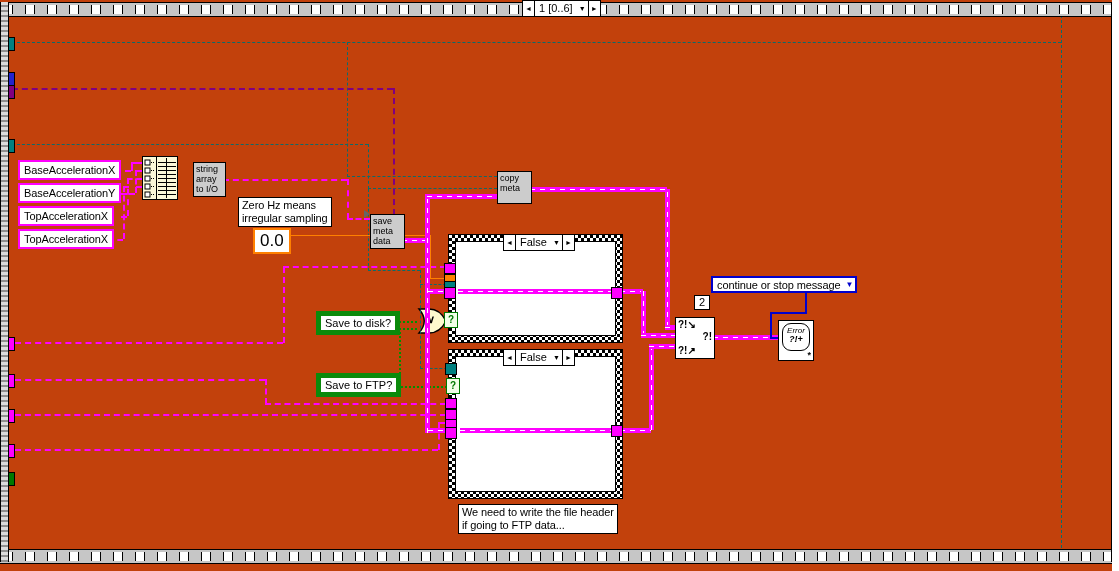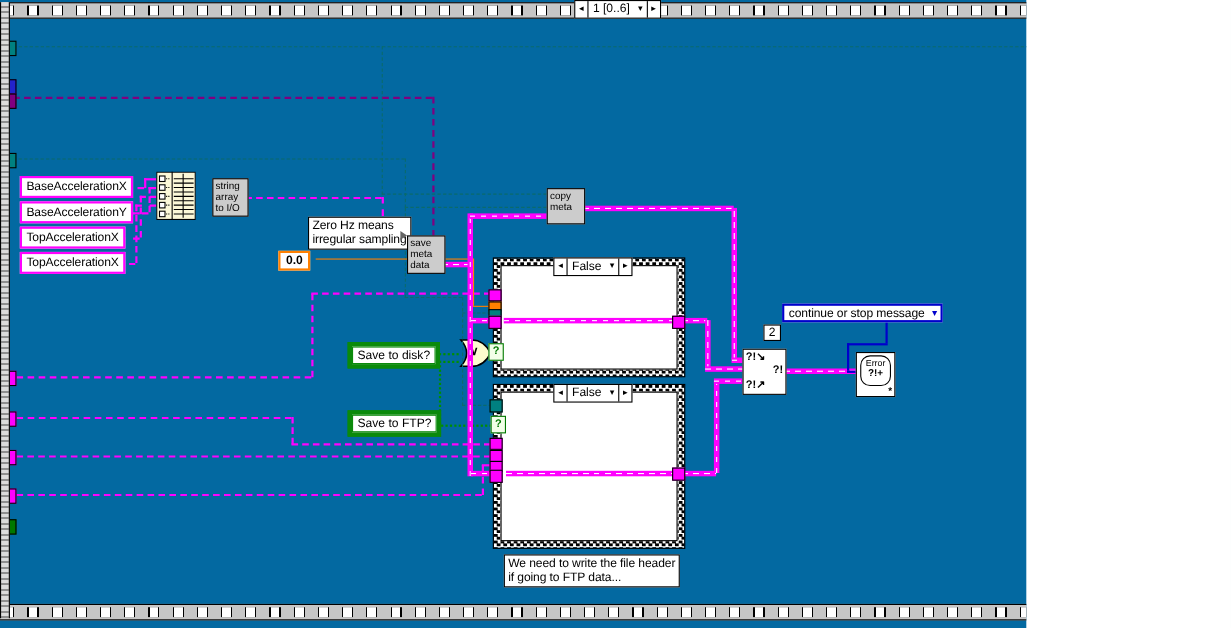--- a/index.html
+++ b/index.html
@@ -1,16 +1,16 @@
 <!DOCTYPE html>
 <html><head>
 <meta charset="utf-8">
 <style>
   html,body{margin:0;padding:0;background:#fff;}
-  #canvas{position:relative;width:933px;height:571px;background:#0369a1;overflow:hidden;
+  #canvas{position:relative;width:1112px;height:571px;background:#c2410c;overflow:hidden;
           font-family:"Liberation Sans",sans-serif;color:#000;}
   .abs{position:absolute;}
   
   .film-h{position:absolute;left:0;width:1119px;height:13px;background:#c6c6c6;
           border-top:1px solid #000;border-bottom:1px solid #000;z-index:4;}
   .film-h::before{content:"";position:absolute;top:2px;bottom:2px;left:3px;right:3px;
           background-image:repeating-linear-gradient(90deg,transparent 0 1px,#fff 1px 9px,transparent 9px 22px),
                            repeating-linear-gradient(90deg,#000 0 10px,transparent 10px 22px);}
   .film-v{position:absolute;top:2px;height:560px;width:7px;background:#c6c6c6;
           border-left:1px solid #000;border-right:1px solid #000;z-index:4;
@@ -45,42 +45,42 @@
   .case-inner{position:absolute;inset:6px;background:#fff;border:1px solid #000;}
   .selbox{position:absolute;height:15px;background:#fff;border:1px solid #000;display:flex;
         align-items:stretch;z-index:5;font-size:11px;}
   .selarr{width:11px;text-align:center;font-size:7px;line-height:15px;}
   .selarr.l{border-right:1px solid #000;} .selarr.r{border-left:1px solid #000;}
   .sellabel{padding:0 4px;line-height:15px;white-space:nowrap;}
   .seldrop{width:11px;font-size:7px;line-height:15px;text-align:center;}
   
   .strconst{position:absolute;border:2px solid #ff00ff;background:#fff;font-size:11px;
         letter-spacing:-0.1px;padding:2px 4px;white-space:nowrap;z-index:3;text-align:center;}
-  .numconst{position:absolute;border:2px solid #ff8000;background:#fff;font-size:11px;
-        padding:1px 5px;z-index:3;font-weight:bold;}
+  .numconst{position:absolute;border:2px solid #ff8000;background:#fff;font-size:17px;
+        padding:1px 5px;z-index:3;}
   .boolconst{position:absolute;border:2px solid #0b8a0b;background:#0b8a0b;padding:2px;z-index:3;}
   .boolconst b{display:block;background:#fff;border:1px solid #0b8a0b;font-weight:normal;
         font-size:11px;padding:1px 4px;white-space:nowrap;}
   .comment{position:absolute;border:1px solid #000;background:#fff;font-size:11px;
         letter-spacing:-0.1px;padding:1px 3px;white-space:pre-line;z-index:3;line-height:13px;}
   .graynode{position:absolute;background:#ccc;border:1px solid #000;font-size:9px;line-height:10px;
         padding:1px 2px;white-space:pre-line;z-index:3;}
   .intconst{position:absolute;border:1px solid #000;background:#fff;font-size:11px;width:14px;
         height:13px;text-align:center;line-height:13px;z-index:3;}
   .ring{position:absolute;border:2px solid #0000cc;background:#fff;height:13px;display:flex;
         align-items:center;padding:0 2px 0 4px;font-size:11px;letter-spacing:-0.1px;gap:5px;z-index:3;}
   .ring .drop{color:#0000cc;font-size:8px;}
   .qtun{position:absolute;width:12px;height:14px;border:1px solid #007800;background:#f2ffe8;
         color:#007800;font-size:10px;font-weight:bold;text-align:center;line-height:13px;z-index:3;}
   .whitenode{position:absolute;background:#fff;border:1px solid #000;z-index:3;}
   .mtxt{position:absolute;font-size:10px;font-weight:bold;line-height:10px;white-space:nowrap;}
   .orgate{position:absolute;z-index:0;width:32px;height:30px;}
   .orgate span{position:absolute;left:11px;top:7px;font-size:11px;font-weight:bold;z-index:2;}
   .bubble{position:absolute;left:3px;top:2px;width:26px;height:26px;border:1px solid #000;
-        border-radius:9px;text-align:center;}
+        border-radius:9px;text-align:center;font-style:italic;}
   .bubble .l1{font-size:8px;line-height:9px;margin-top:2px;}
   .bubble .l2{font-size:9px;font-weight:bold;line-height:9px;}
   .runarrow{position:absolute;width:0;height:0;border-left:6px solid #666;
         border-top:4px solid transparent;border-bottom:4px solid transparent;z-index:3;}
 </style>
 </head>
 <body>
 
 <div id="canvas">
 
@@ -211,21 +211,21 @@
   <div class="qtun" style="left:444px;top:312px;">?</div>
 
   <i class="tun t-teal" style="left:445px;top:363px;height:10px;width:10px;"></i>
   <div class="qtun" style="left:446px;top:378px;">?</div>
   <i class="tun t-mag" style="left:445px;top:398px;height:9px;width:10px;"></i>
   <i class="tun t-mag" style="left:445px;top:409px;height:9px;width:10px;"></i>
   <i class="tun t-mag" style="left:445px;top:419px;height:8px;width:10px;"></i>
   <i class="tun t-mag" style="left:445px;top:427px;height:10px;width:10px;"></i>
   <i class="tun t-mag" style="left:611px;top:425px;height:10px;width:10px;"></i>
 
-  <div class="comment" style="left:238px;top:197px;margin-left:42px;">Zero Hz means
+  <div class="comment" style="left:238px;top:197px;">Zero Hz means
 irregular sampling</div>
   <div class="comment" style="left:458px;top:504px;">We need to write the file header
 if going to FTP data...</div>
 
   <div class="strconst" style="left:18px;top:160px;">BaseAccelerationX</div>
   <div class="strconst" style="left:18px;top:183px;">BaseAccelerationY</div>
   <div class="strconst" style="left:18px;top:206px;">TopAccelerationX</div>
   <div class="strconst" style="left:18px;top:229px;">TopAccelerationX</div>
   <div class="numconst" style="left:253px;top:228px;">0.0</div>
   <div class="boolconst" style="left:316px;top:311px;">

